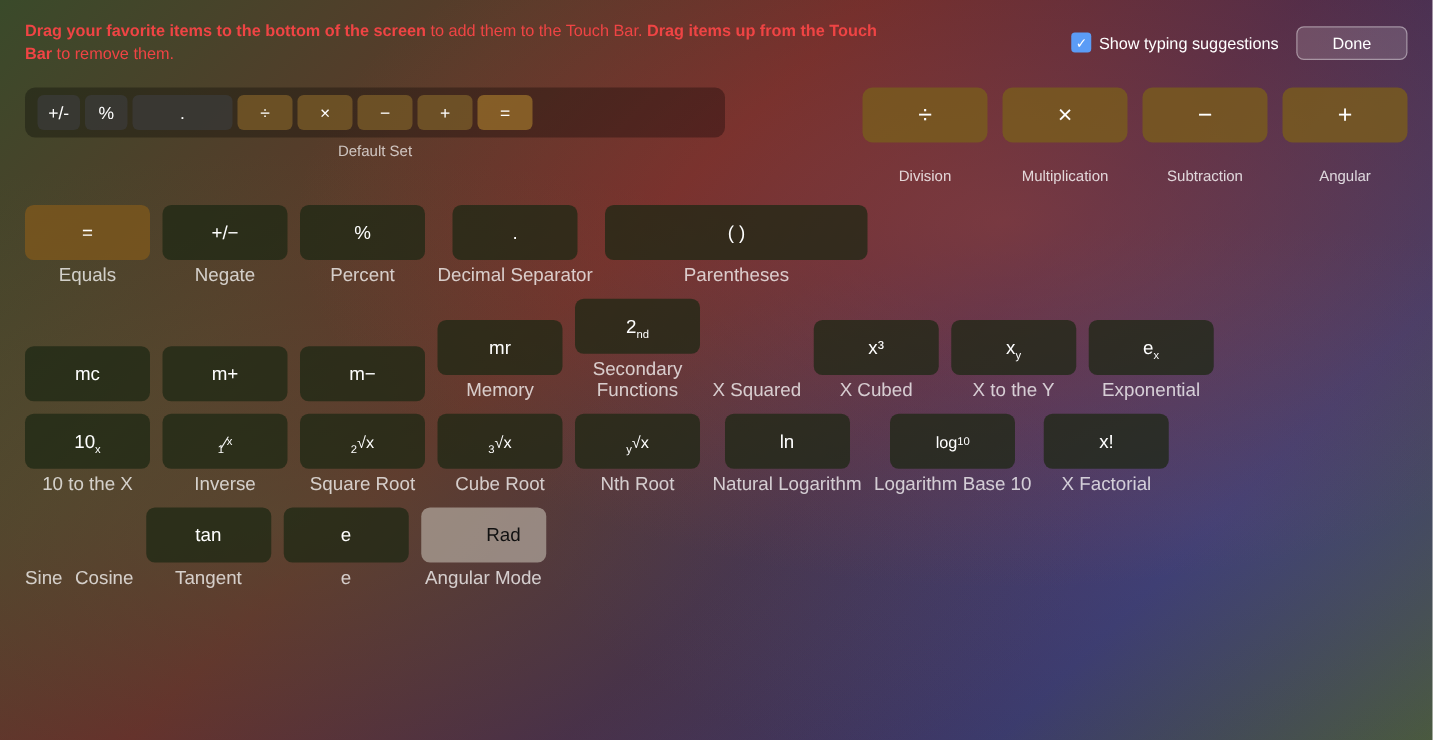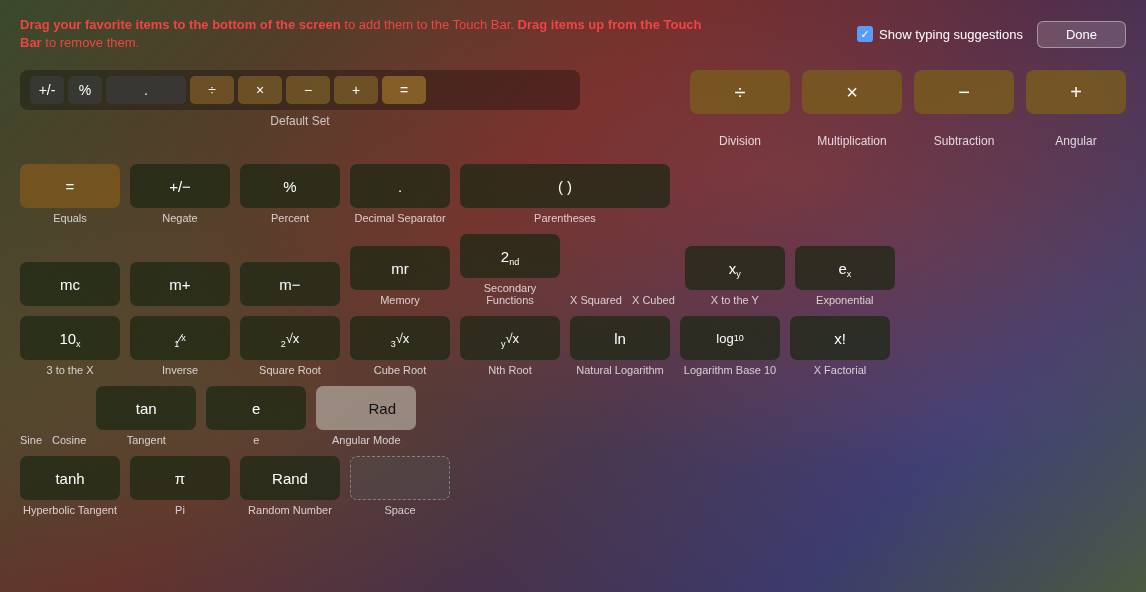--- a/index.html
+++ b/index.html
@@ -176,21 +176,21 @@
       width: 100px;
       height: 44px;
       background: rgba(120,85,30,0.9);
     }
     .calc-btn.parens-btn {
       width: 210px;
       height: 44px;
     }
     .calc-label {
       color: rgba(255,255,255,0.75);
-      font-size: 11px;
+      font-size: 15px;
       text-align: center;
     }
     sup { font-size: 9px; margin-top: 12px; }
     sub { font-size: 9px; }
     .space-btn {
       width: 100px;
       height: 44px;
       border-radius: 7px;
       background: rgba(80,80,80,0.4);
       border: 1px dashed rgba(255,255,255,0.3);
@@ -296,36 +296,37 @@
       <span class="calc-label">Memory</span>
     </div>
     <div class="calc-item">
       <button class="calc-btn std">2<sup>nd</sup></button>
       <span class="calc-label">Secondary<br>Functions</span>
     </div>
     <div class="calc-item">
       <span class="calc-label">X Squared</span>
     </div>
     <div class="calc-item">
+      <button class="calc-btn std">x³</button>
       <span class="calc-label">X Cubed</span>
     </div>
     <div class="calc-item">
       <button class="calc-btn std">x<sup>y</sup></button>
       <span class="calc-label">X to the Y</span>
     </div>
     <div class="calc-item">
       <button class="calc-btn std">e<sup>x</sup></button>
       <span class="calc-label">Exponential</span>
     </div>
   </div>
 
   <div class="grid-row">
     <div class="calc-item">
       <button class="calc-btn std">10<sup>x</sup></button>
-      <span class="calc-label">3 to the X</span>
+      <span class="calc-label">10 to the X</span>
     </div>
     <div class="calc-item">
       <button class="calc-btn std" style="font-size:13px;"><sup>1</sup>⁄<sub>x</sub></button>
       <span class="calc-label">Inverse</span>
     </div>
     <div class="calc-item">
       <button class="calc-btn std" style="font-size:13px;"><sup>2</sup>√x</button>
       <span class="calc-label">Square Root</span>
     </div>
     <div class="calc-item">
@@ -364,32 +365,14 @@
     <div class="calc-item">
       <button class="calc-btn std">e</button>
       <span class="calc-label">e</span>
     </div>
     <div class="calc-item">
       <button class="calc-btn std rad-btn">Rad</button>
       <span class="calc-label">Angular Mode</span>
     </div>
   </div>
 
-  <div class="grid-row">
-    <div class="calc-item">
-      <button class="calc-btn std">tanh</button>
-      <span class="calc-label">Hyperbolic Tangent</span>
-    </div>
-    <div class="calc-item">
-      <button class="calc-btn std">π</button>
-      <span class="calc-label">Pi</span>
-    </div>
-    <div class="calc-item">
-      <button class="calc-btn std">Rand</button>
-      <span class="calc-label">Random Number</span>
-    </div>
-    <div class="calc-item">
-      <button class="space-btn"></button>
-      <span class="calc-label">Space</span>
-    </div>
-  </div>
 
 </div>
 
 </body></html>

